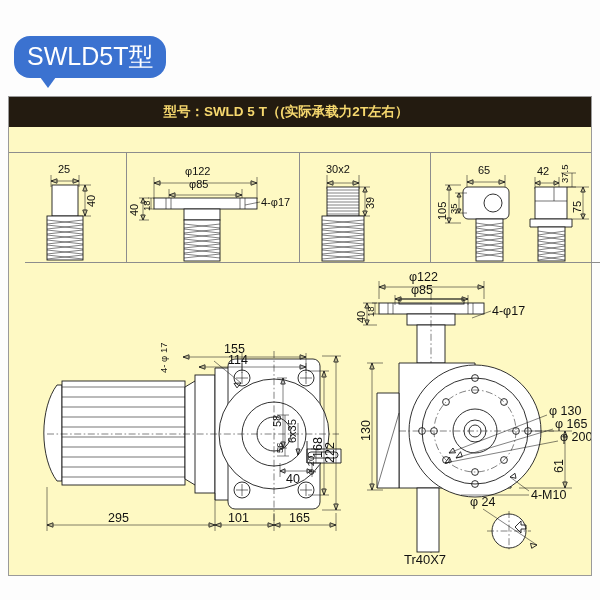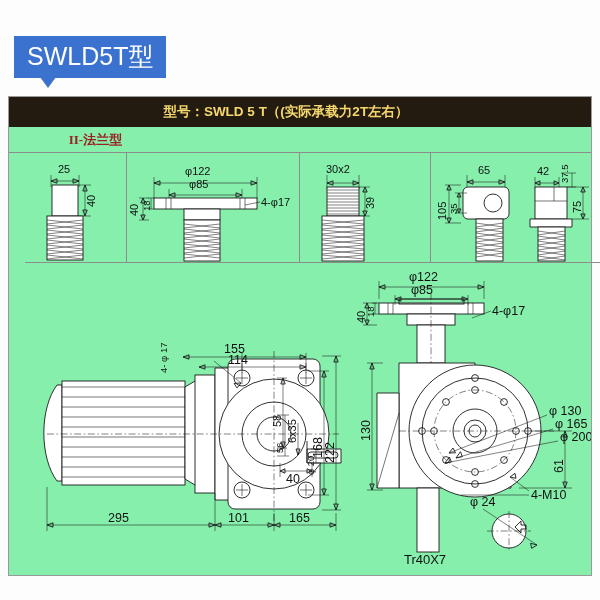--- a/index.html
+++ b/index.html
@@ -11,38 +11,38 @@
     position:relative;
   }
   #root{position:absolute;inset:0;background:#fdfdfd;}
 
   
   .badge-wrap{position:absolute;left:14px;top:36px;}
   .badge{
     background:#3b72d0;color:#ffffff;
     font-size:25px;line-height:1;
     padding:8px 13px 9px 13px;
-    border-radius:0;
+    border-radius:16px;
     letter-spacing:0px;
     white-space:nowrap;
     font-weight:400;
   }
   .badge-tail{
     position:absolute;left:26px;bottom:-10px;
     width:0;height:0;
     border-left:8px solid transparent;
     border-right:8px solid transparent;
     border-top:11px solid #3b72d0;
   }
 
   
   .frame{
     position:absolute;left:8px;top:96px;width:584px;height:480px;
     border:1px solid #9a9a9a;
-    background:#86efac;
+    background:#fef9c3;
     box-sizing:border-box;
   }
 
   
   .titlebar{
     position:absolute;left:0;top:0;width:100%;height:30px;
     background:#231b10;
     display:flex;align-items:center;justify-content:center;
     box-sizing:border-box;
     overflow:hidden;
@@ -115,21 +115,20 @@
 
   <div class="frame">
 
     <div class="titlebar">
       <span>型号：SWLD 5 T（(实际承载力2T左右）</span>
       <span class="tb-gap"></span>
       <span class="tb-gap"></span>
     </div>
 
     <div class="colhead">
-      <div class="cell c2">II-法兰型</div>
     </div>
 
     <div class="figrow">
 
       <div class="cell c1">
         <svg width="102" height="110" viewBox="0 0 102 110">
 
           <line class="dim" x1="26" y1="22" x2="26" y2="34"></line>
           <line class="dim" x1="54" y1="22" x2="54" y2="34"></line>
           <line class="dim" x1="26" y1="28" x2="54" y2="28"></line>

